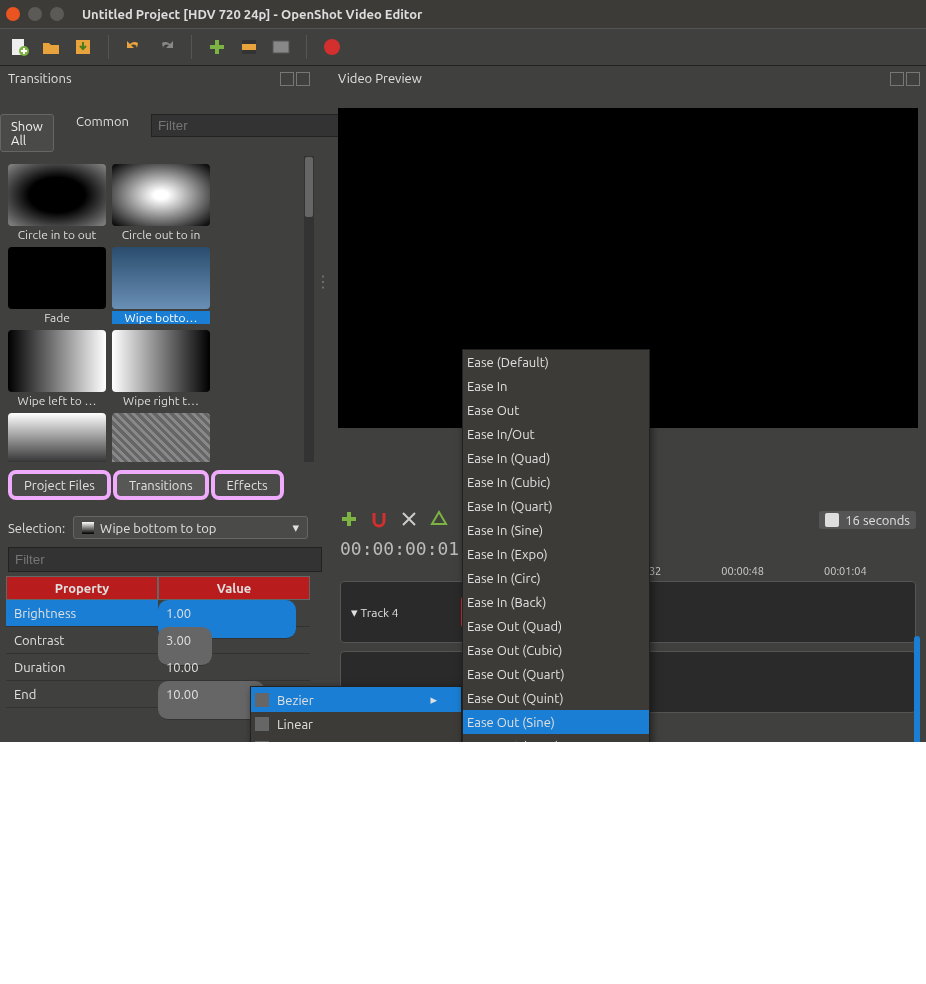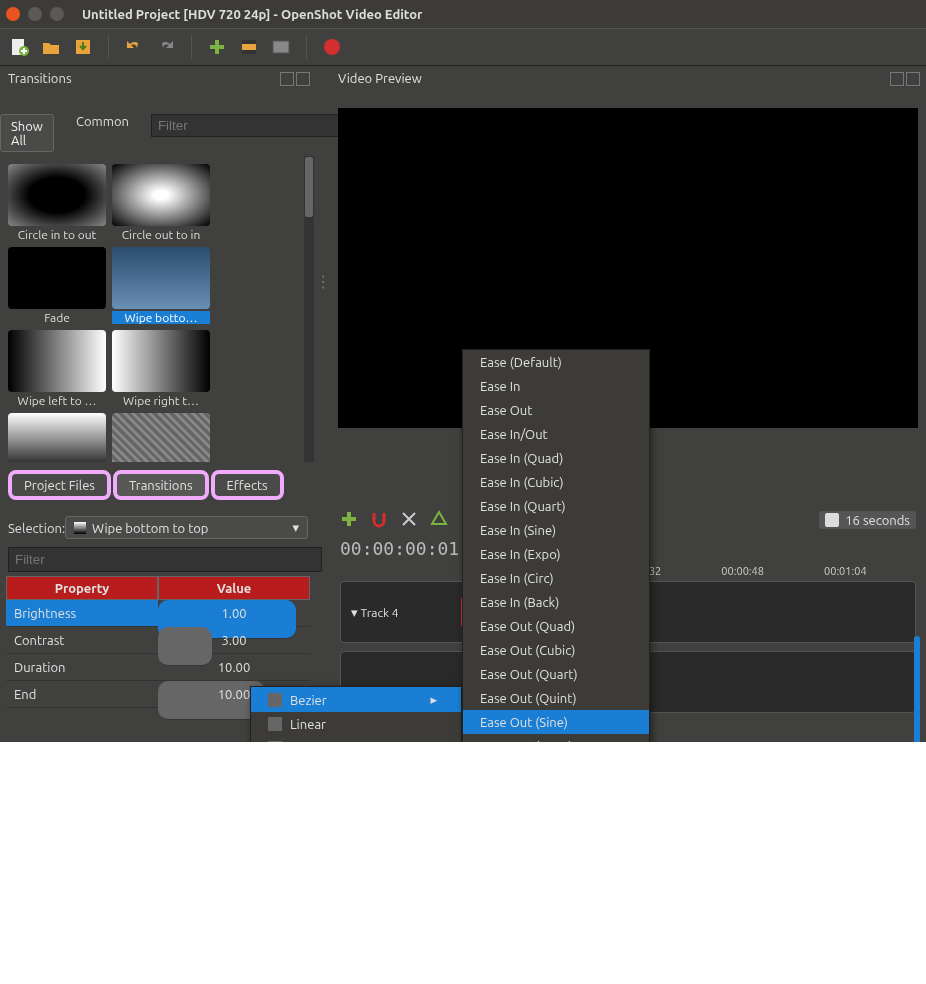--- a/index.html
+++ b/index.html
@@ -23,45 +23,45 @@
 .trans-item{width:98px;text-align:center}
 .trans-thumb{width:98px;height:62px;background:#222;border-radius:4px;margin-bottom:2px}
 .trans-label{font-size:12px;color:#ddd;white-space:nowrap;overflow:hidden;text-overflow:ellipsis}
 .sel{background:#1a7fd4;color:#fff}
 .scrollbar{position:absolute;right:2px;top:0;width:10px;height:100%;background:#333}
 .scroll-thumb{width:8px;height:60px;background:#666;margin:1px;border-radius:2px}
 .tabs{display:flex;gap:2px;padding:4px 8px;margin-top:4px}
 .tab{padding:4px 12px;background:#4a4a48;border:4px solid #f0abfc;border-radius:8px;font-size:13px}
 .tab.active{background:#575755}
 .props{margin-top:8px}
-.props-row{display:flex;align-items:center;padding:4px 8px;}
+.props-row{display:flex;align-items:center;padding:4px 8px;gap:8px}
 .combo{flex:1;background:#4a4a48;border:1px solid #666;padding:3px 8px;border-radius:3px;display:flex;align-items:center;gap:6px}
 .prop-filter{margin:4px 8px}
 .prop-filter input{width:100%;background:#333;border:1px solid #222;padding:4px 6px;color:#ccc}
 .prop-table{margin:0 6px}
 .prop-head{display:flex;background:#b91c1c}
 .prop-head div{flex:1;text-align:center;padding:4px;font-weight:bold;border:1px solid #666}
 .prop-row{display:flex}
 .prop-row div{flex:1;padding:6px 8px;border-bottom:1px solid #333}
-.prop-row .val{text-align:center;position:relative}
+.prop-row .val{text-align:left;position:relative}
 .prop-row.hl div:first-child{background:#1a7fd4}
 .slider-bg{position:absolute;left:0;top:0;height:100%;background:#666;border-radius:10px}
 .panel-right{position:absolute;left:330px;top:0;right:0}
 .preview{margin:18px 8px 8px 8px;height:320px;background:#000}
 .splitter{position:absolute;left:316px;top:0;width:14px;height:430px;display:flex;align-items:center;justify-content:center}
 .splitter::after{content:"⋮";color:#777;font-size:16px}
 .timeline-tools{display:flex;align-items:center;padding:6px 10px;gap:12px;margin-top:50px}
 .zoom-box{margin-left:auto;display:flex;gap:6px;background:#555;padding:2px 6px;border-radius:3px}
 .time-ruler{display:flex;padding:4px 10px;gap:60px;font-size:11px;color:#ccc}
 .tracks{padding:0 10px}
 .track{height:60px;background:#2a2a2a;border:1px solid #555;border-radius:4px;margin-bottom:8px;display:flex;align-items:center;padding:0 10px;position:relative}
 .track-label{font-size:12px}
 .timecode{font-size:18px;color:#bbb;font-family:monospace;margin:2px 10px}
 .ctx-menu{position:absolute;background:#3c3b37;border:1px solid #222;box-shadow:2px 2px 8px rgba(0,0,0,.5);z-index:100}
-.ctx-item{padding:5px 24px 5px 17px;font-size:13px;display:flex;align-items:center;gap:8px;white-space:nowrap}
+.ctx-item{padding:5px 24px 5px 4px;font-size:13px;display:flex;align-items:center;gap:8px;white-space:nowrap}
 .ctx-item.hl{background:#1a7fd4}
 .ctx-arrow{margin-left:auto}
 .menu1{left:250px;top:620px;width:210px}
 .menu2{left:462px;top:283px;width:186px}
 .ctx-icon{width:14px;height:14px;background:#666;display:inline-block}
 .panel-btns{position:absolute;right:6px;top:6px;display:flex;gap:2px}
 .panel-btn{width:12px;height:12px;border:1px solid #777}
 .transport{display:flex;justify-content:center;gap:10px;margin-top:8px}
 .lbl{color:#ddd}
 .timeline-scroll{position:absolute;right:6px;top:570px;width:6px;height:130px;background:#1a7fd4;border-radius:3px}

